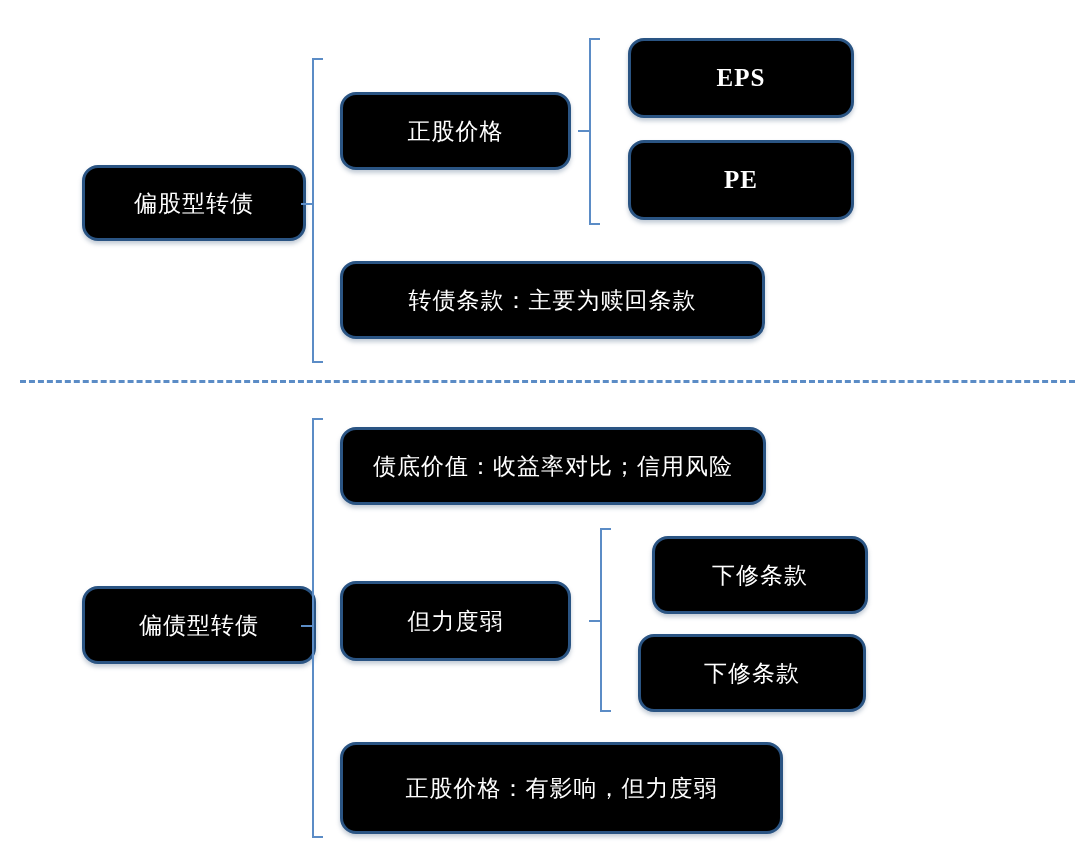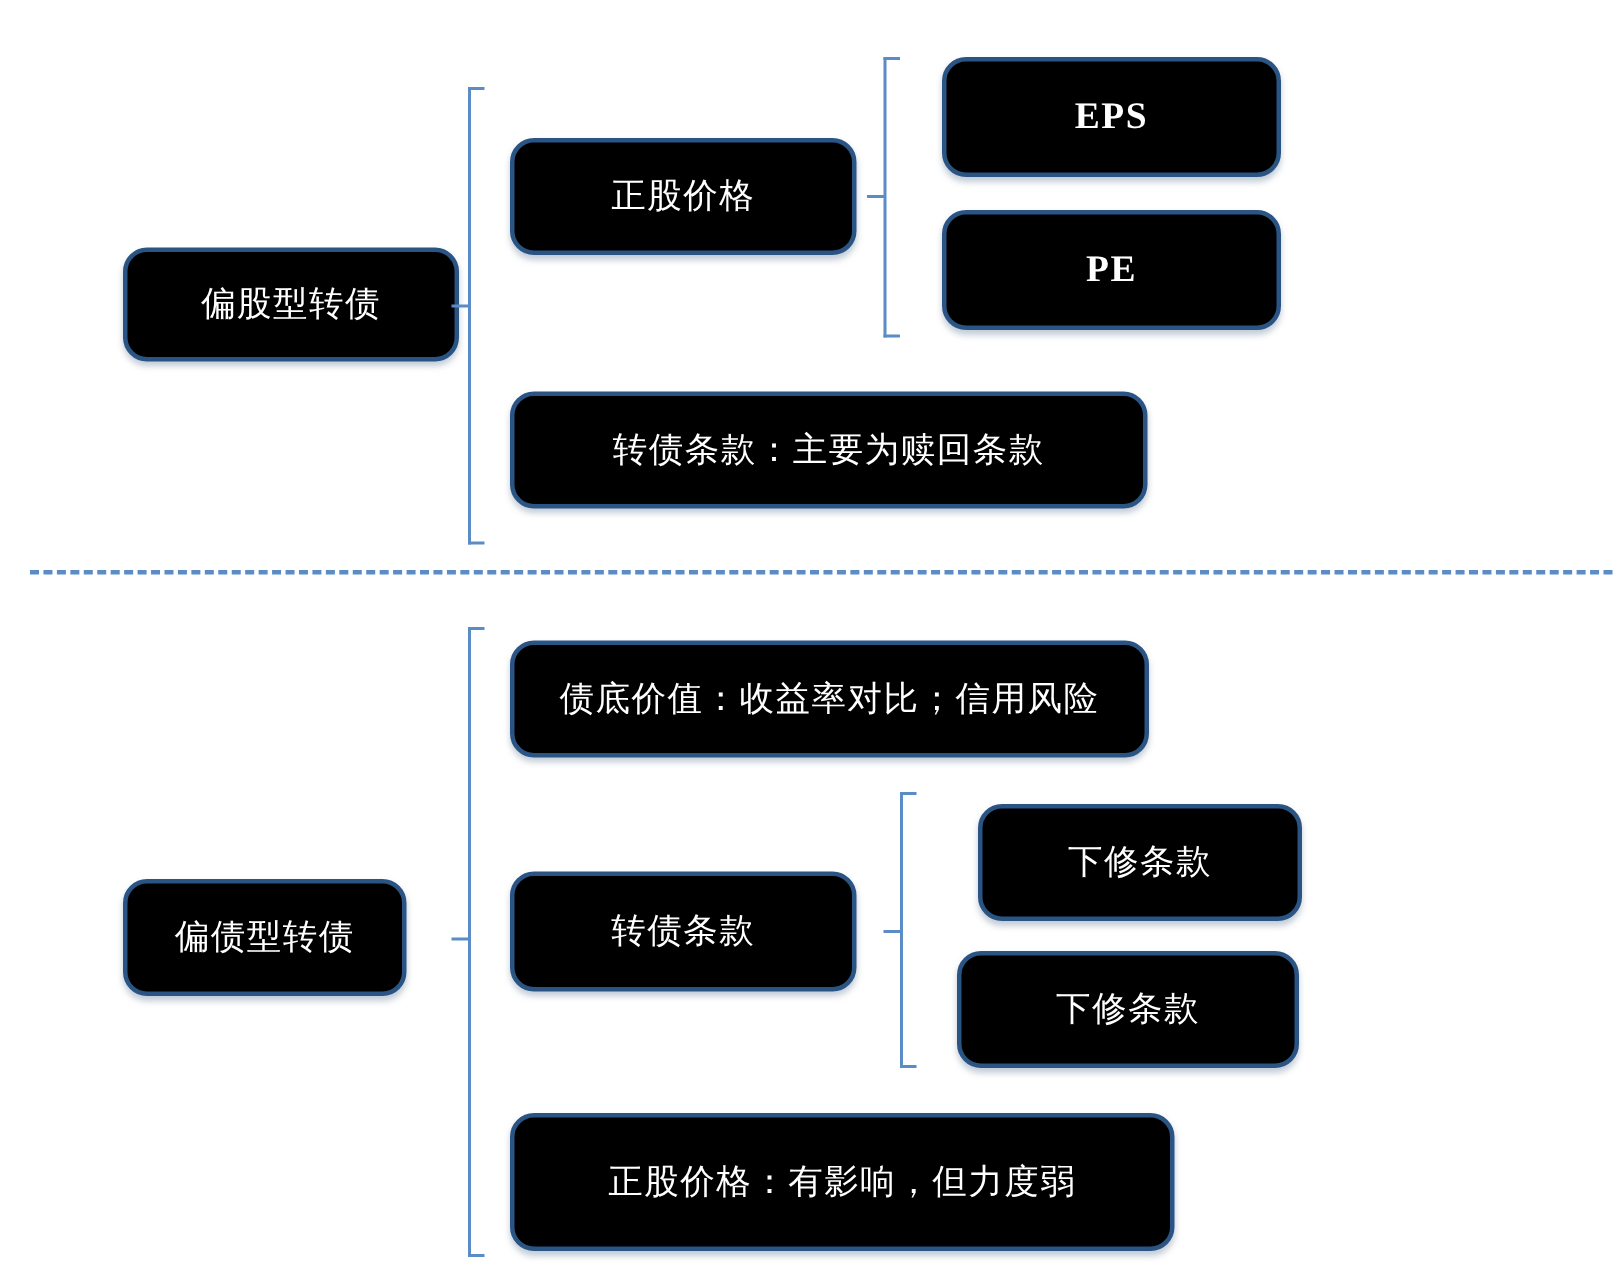--- a/index.html
+++ b/index.html
@@ -113,37 +113,37 @@
   <div class="node" style="left:628px; top:140px; width:226px; height:80px;">
     <span class="node-label latin">PE</span>
   </div>
 
   <div class="node" style="left:340px; top:261px; width:425px; height:78px;">
     <span class="node-label cjk">转债条款：主要为赎回条款</span>
   </div>
 
   <div class="divider" style="left:20px; top:380px; width:1055px;"></div>
 
-  <div class="node" style="left:82px; top:586px; width:189px; height:78px;">
+  <div class="node" style="left:82px; top:586px; width:234px; height:78px;">
     <span class="node-label cjk">偏债型转债</span>
   </div>
 
   <div class="bracket" style="left:312px; top:418px; width:12px; height:420px;">
     <div class="spine"></div>
     <div class="stub top"></div>
     <div class="stub mid" style="top:207px;"></div>
     <div class="stub bottom"></div>
   </div>
 
   <div class="node" style="left:340px; top:427px; width:426px; height:78px;">
     <span class="node-label cjk">债底价值：收益率对比；信用风险</span>
   </div>
 
   <div class="node" style="left:340px; top:581px; width:231px; height:80px;">
-    <span class="node-label cjk">转债条款</span>
+    <span class="node-label cjk">但力度弱</span>
   </div>
 
   <div class="bracket" style="left:600px; top:528px; width:12px; height:184px;">
     <div class="spine"></div>
     <div class="stub top"></div>
     <div class="stub mid" style="top:92px;"></div>
     <div class="stub bottom"></div>
   </div>
 
   <div class="node" style="left:652px; top:536px; width:216px; height:78px;">

